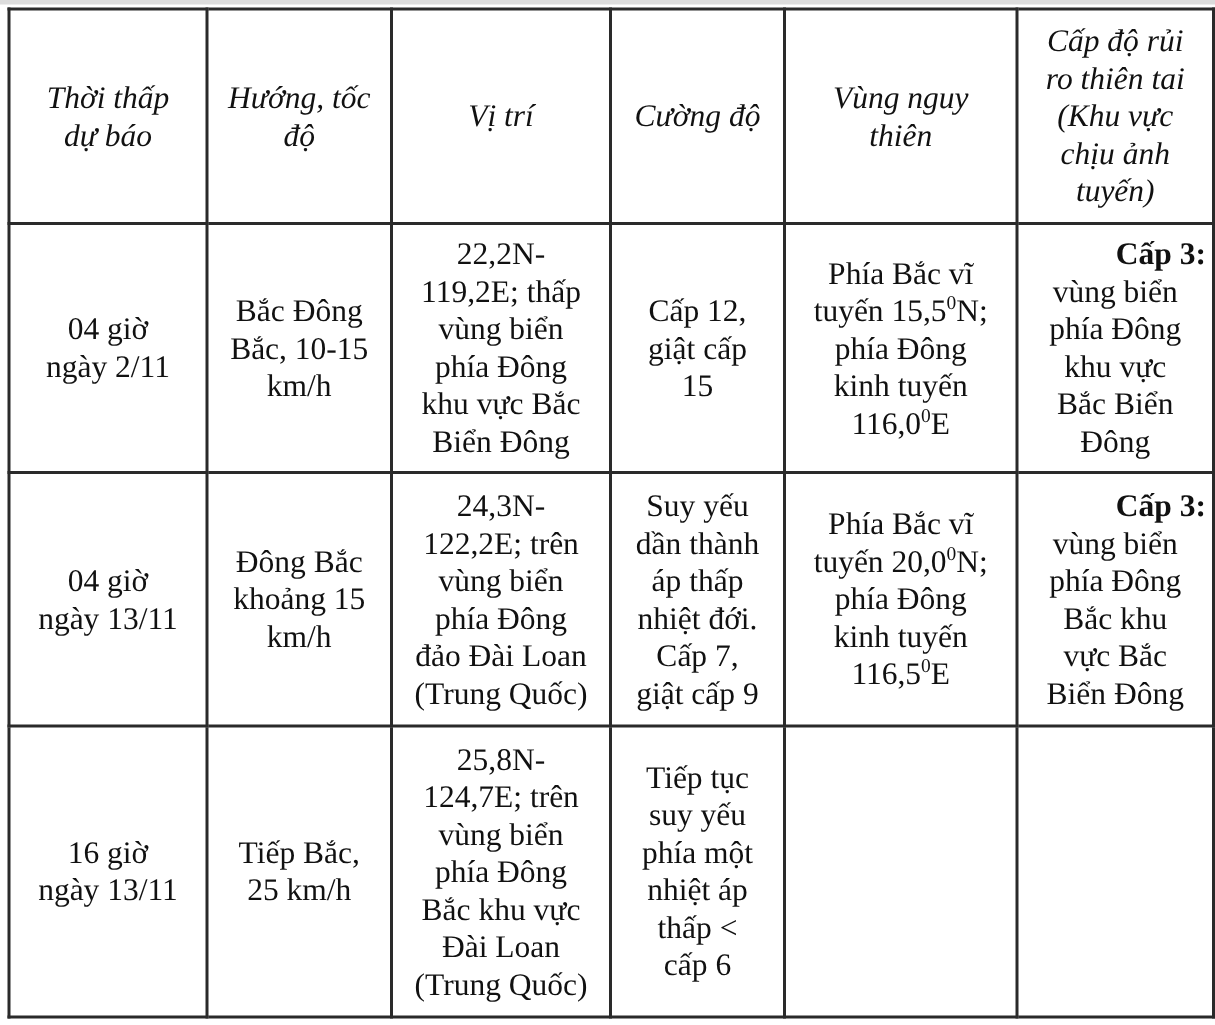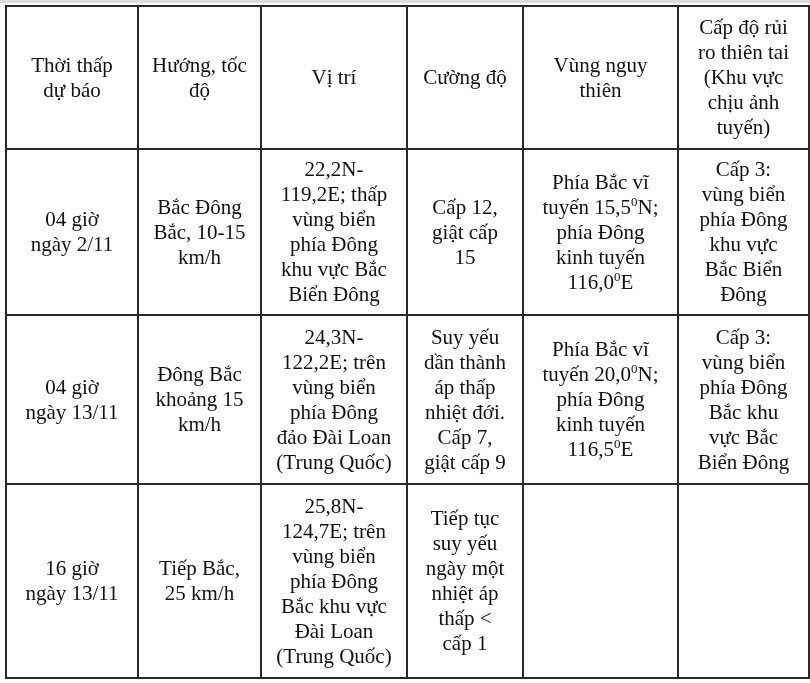--- a/index.html
+++ b/index.html
@@ -35,23 +35,24 @@
     table.forecast td {
       border: 2px solid #2a2a2a;
       text-align: center;
       vertical-align: middle;
       font-size: 21px;
       line-height: 25px;
       padding: 2px 4px;
       font-weight: normal;
     }
     table.forecast th {
+      font-style: italic;
     }
     .line { display: block; }
-    .bold { font-weight: normal; }
+    .bold { font-weight: bold; text-align: right; }
     sup { font-size: 13px; line-height: 0; vertical-align: 8px; }
     col.c1 { width: 132px; }
     col.c2 { width: 123px; }
     col.c3 { width: 146px; }
     col.c4 { width: 116px; }
     col.c5 { width: 155px; }
     col.c6 { width: 131px; }
     tr.hdr { height: 143px; }
     tr.r1 { height: 166px; }
     tr.r2 { height: 169px; }
@@ -199,22 +200,22 @@
         <span class="line">124,7E; trên</span>
         <span class="line">vùng biển</span>
         <span class="line">phía Đông</span>
         <span class="line">Bắc khu vực</span>
         <span class="line">Đài Loan</span>
         <span class="line">(Trung Quốc)</span>
       </td>
       <td>
         <span class="line">Tiếp tục</span>
         <span class="line">suy yếu</span>
-        <span class="line">ngày một</span>
+        <span class="line">phía một</span>
         <span class="line">nhiệt áp</span>
         <span class="line">thấp &lt;</span>
-        <span class="line">cấp 1</span>
+        <span class="line">cấp 6</span>
       </td>
       <td></td>
       <td></td>
     </tr>
   </tbody>
 </table>
 
 </body></html>

